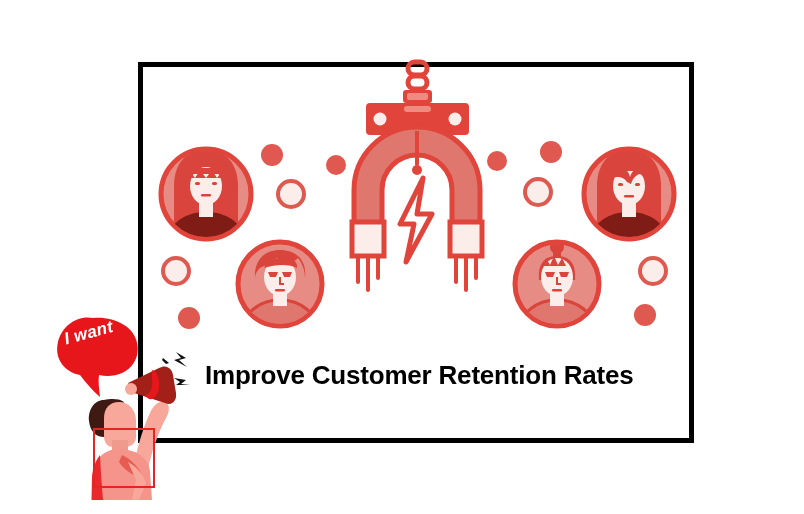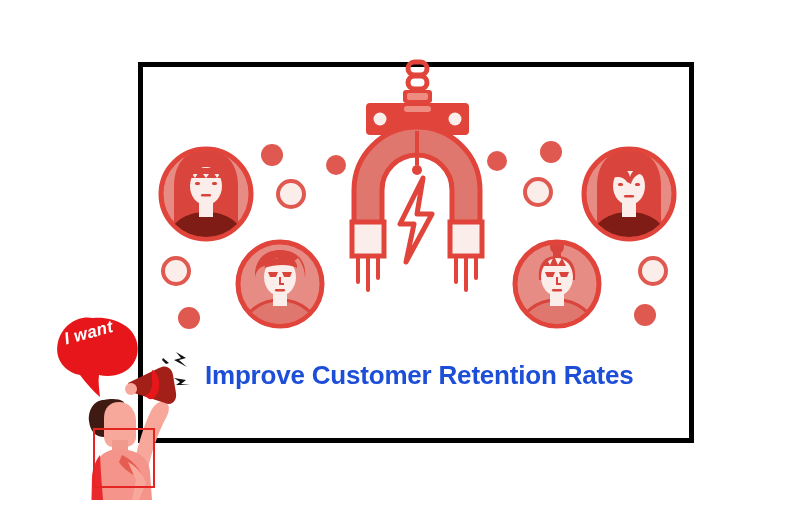--- a/index.html
+++ b/index.html
@@ -47,21 +47,21 @@
 
   
   .headline {
     position: absolute;
     left: 205px;
     top: 361px;
     font-family: "Liberation Sans", sans-serif;
     font-weight: bold;
     font-size: 26px;
     letter-spacing: -0.2px;
-    color: #1d4ed8;
+    color: #000000;
     white-space: nowrap;
     line-height: 1.1;
   }
 
   
   .bubble-text {
     position: absolute;
     left: 62px;
     top: 330px;
     transform: rotate(-15deg);

